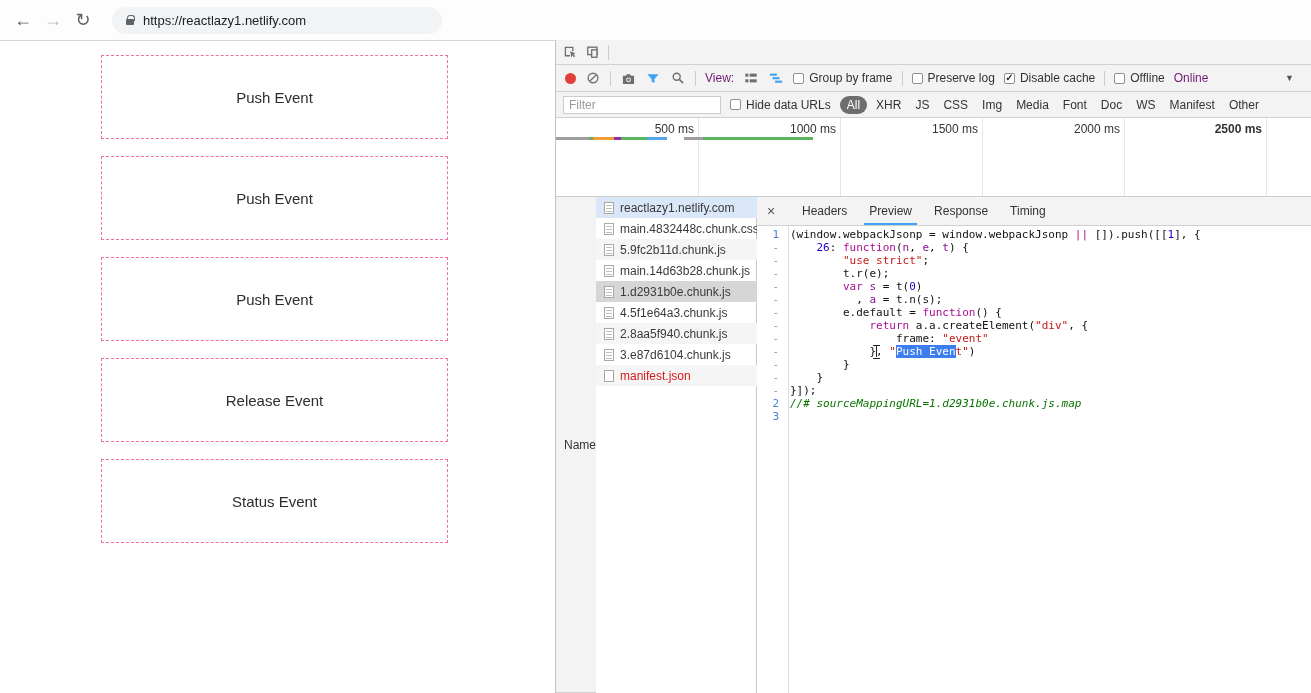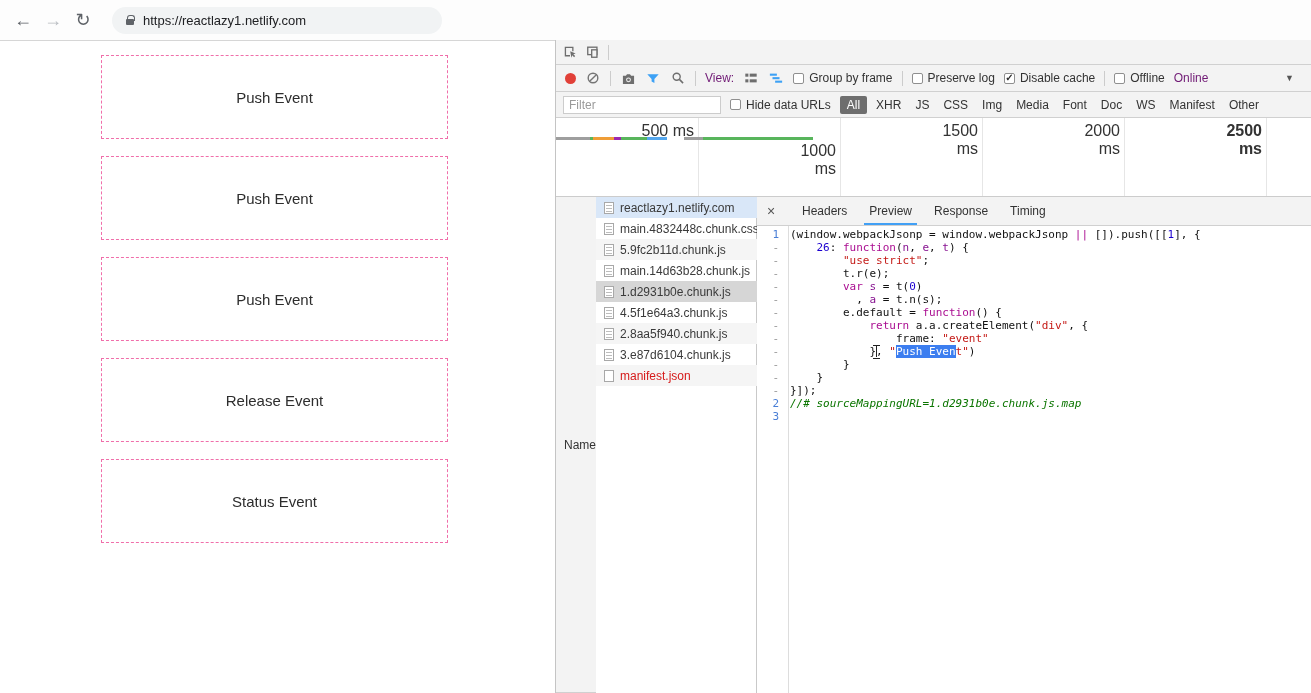--- a/index.html
+++ b/index.html
@@ -37,25 +37,25 @@
   .checkbox.checked::after{content:"\2713";color:#2d2d2d;font-size:10px;font-weight:bold;line-height:1;margin-top:-1px}
   .cb-group{display:inline-flex;align-items:center;gap:5px;color:#333}
   .lbl{color:#701a75}
   .caret{margin-left:auto;font-size:9px;color:#555;padding-right:8px}
 
   .net-filterbar{flex:0 0 26px;background:#f3f3f3;border-bottom:1px solid #d0d0d0;display:flex;align-items:center;gap:9px;padding:0 7px}
   .filter-input{width:158px;height:18px;border:1px solid #ccc;background:#fff;font-size:12px;padding:0 5px;color:#333;font-family:"Liberation Sans",sans-serif;outline:none}
   .filter-input::placeholder{color:#9a9a9a}
   .ftypes{display:flex;align-items:center}
   .ftype{padding:2px 7px;color:#333;cursor:default}
-  .ftype.active{background:#6e6e6e;color:#fff;border-radius:2px;margin-right:2px}
+  .ftype.active{background:#6e6e6e;color:#fff;border-radius:9px;margin-right:2px}
 
   .overview{flex:0 0 79px;border-bottom:1px solid #ccc;position:relative;background:#fff}
   .grid-line{position:absolute;top:0;bottom:0;width:1px;background:#e6e6e6}
-  .grid-label{position:absolute;top:4px;width:60px;text-align:right;font-size:16px;color:#333}
+  .grid-label{position:absolute;top:4px;width:60px;text-align:right;font-size:12px;color:#333}
   .ov-seg{position:absolute;top:19px;height:3px}
 
   .net-main{flex:1;display:flex;min-height:0}
   .req-panel{width:201px;flex:0 0 201px;border-right:1px solid #c9c9c9;display:flex;background:#fff}
   .req-header{flex:0 0 29px;background:#f3f3f3;border-bottom:1px solid #d0d0d0;display:flex;align-items:center;padding-left:8px;color:#333}
   .req-row{height:21px;flex:0 0 21px;display:flex;align-items:center;gap:6px;padding-left:8px;color:#3a3a3a;cursor:default;white-space:nowrap;overflow:hidden}
   .req-row.striped{background:#f5f5f5}
   .req-row.highlight{background:#d9e7f8}
   .req-row.selected{background:#d6d6d6}
   .req-row.error .req-name{color:#d61a1a}
@@ -211,21 +211,21 @@
           <div class="ftype">WS</div>
           <div class="ftype">Manifest</div>
           <div class="ftype">Other</div>
         </div>
     </div>
 
     <div class="overview">
         <div class="grid-line" style="left: 142px;"></div>
         <div class="grid-label" style="left: 78px;">500 ms</div>
         <div class="grid-line" style="left: 284px;"></div>
-        <div class="grid-label" style="left: 220px; margin-top: 20px;">1000 ms</div>
+        <div class="grid-label" style="left: 220px;">1000 ms</div>
         <div class="grid-line" style="left: 426px;"></div>
         <div class="grid-label" style="left: 362px;">1500 ms</div>
         <div class="grid-line" style="left: 568px;"></div>
         <div class="grid-label" style="left: 504px;">2000 ms</div>
         <div class="grid-line" style="left: 710px;"></div>
         <div class="grid-label" style="left: 646px; font-weight: bold;">2500 ms</div>
         <div class="ov-seg" style="left: 0px; width: 34px; background: rgb(158, 158, 158);"></div>
         <div class="ov-seg" style="left: 34px; width: 3px; background: rgb(88, 181, 92);"></div>
         <div class="ov-seg" style="left: 37px; width: 21px; background: rgb(239, 157, 55);"></div>
         <div class="ov-seg" style="left: 58px; width: 7px; background: rgb(156, 39, 176);"></div>

